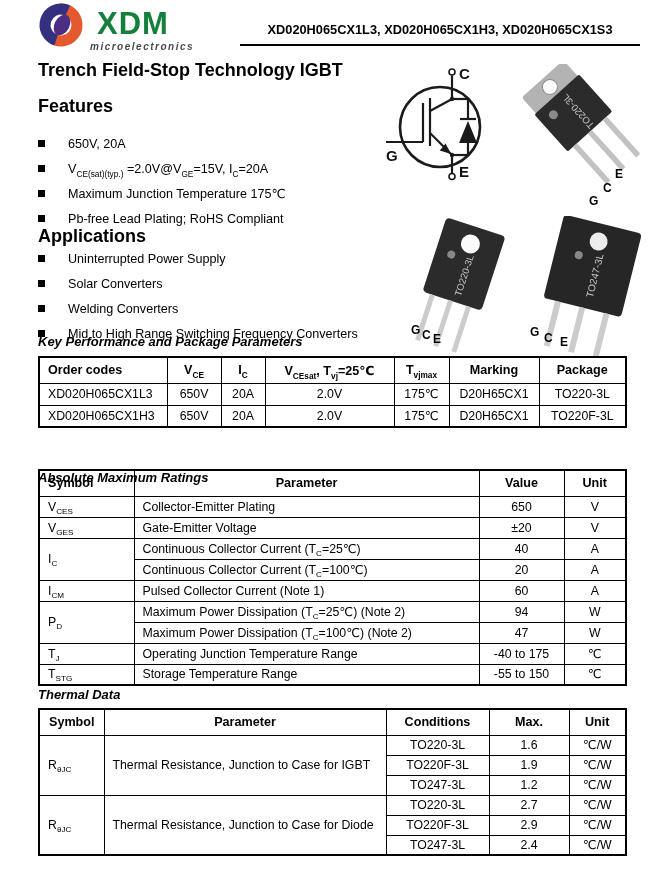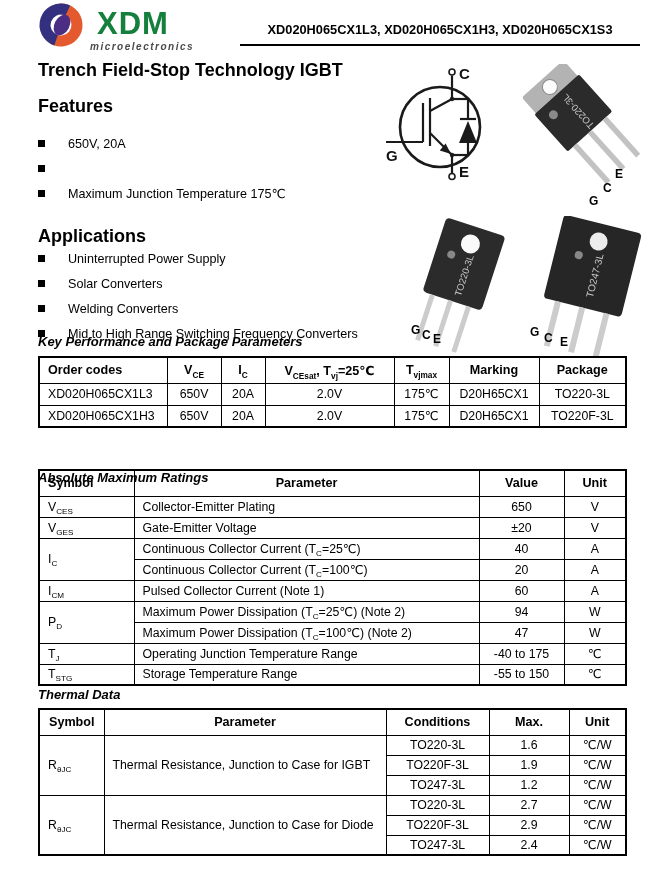--- a/index.html
+++ b/index.html
@@ -61,24 +61,29 @@
   <h1 class="h h15" style="left:38px; top:60px;">Trench Field-Stop Technology IGBT</h1>
 
   <h2 class="h h15" style="left:38px; top:96px;">Features</h2>
   <div class="bullets" style="top:131px;">
     <div class="bullet-row">
       <span class="sq"></span>
       <span class="bullet-text">650V, 20A</span>
       </div>
     <div class="bullet-row">
       <span class="sq"></span>
+      <span class="bullet-text">V<sub>CE(sat)(typ.)</sub> =2.0V@V<sub>GE</sub>=15V, I<sub>C</sub>=20A</span>
       </div>
     <div class="bullet-row">
       <span class="sq"></span>
       <span class="bullet-text">Maximum Junction Temperature 175℃</span>
+      </div>
+    <div class="bullet-row">
+      <span class="sq"></span>
+      <span class="bullet-text">Pb-free Lead Plating; RoHS Compliant</span>
       </div>
   </div>
 
   <h2 class="h h15" style="left:38px; top:226px;">Applications</h2>
   <div class="bullets" style="top:246px;">
     <div class="bullet-row">
       <span class="sq"></span>
       <span class="bullet-text">Uninterrupted Power Supply</span>
       </div>
     <div class="bullet-row">

